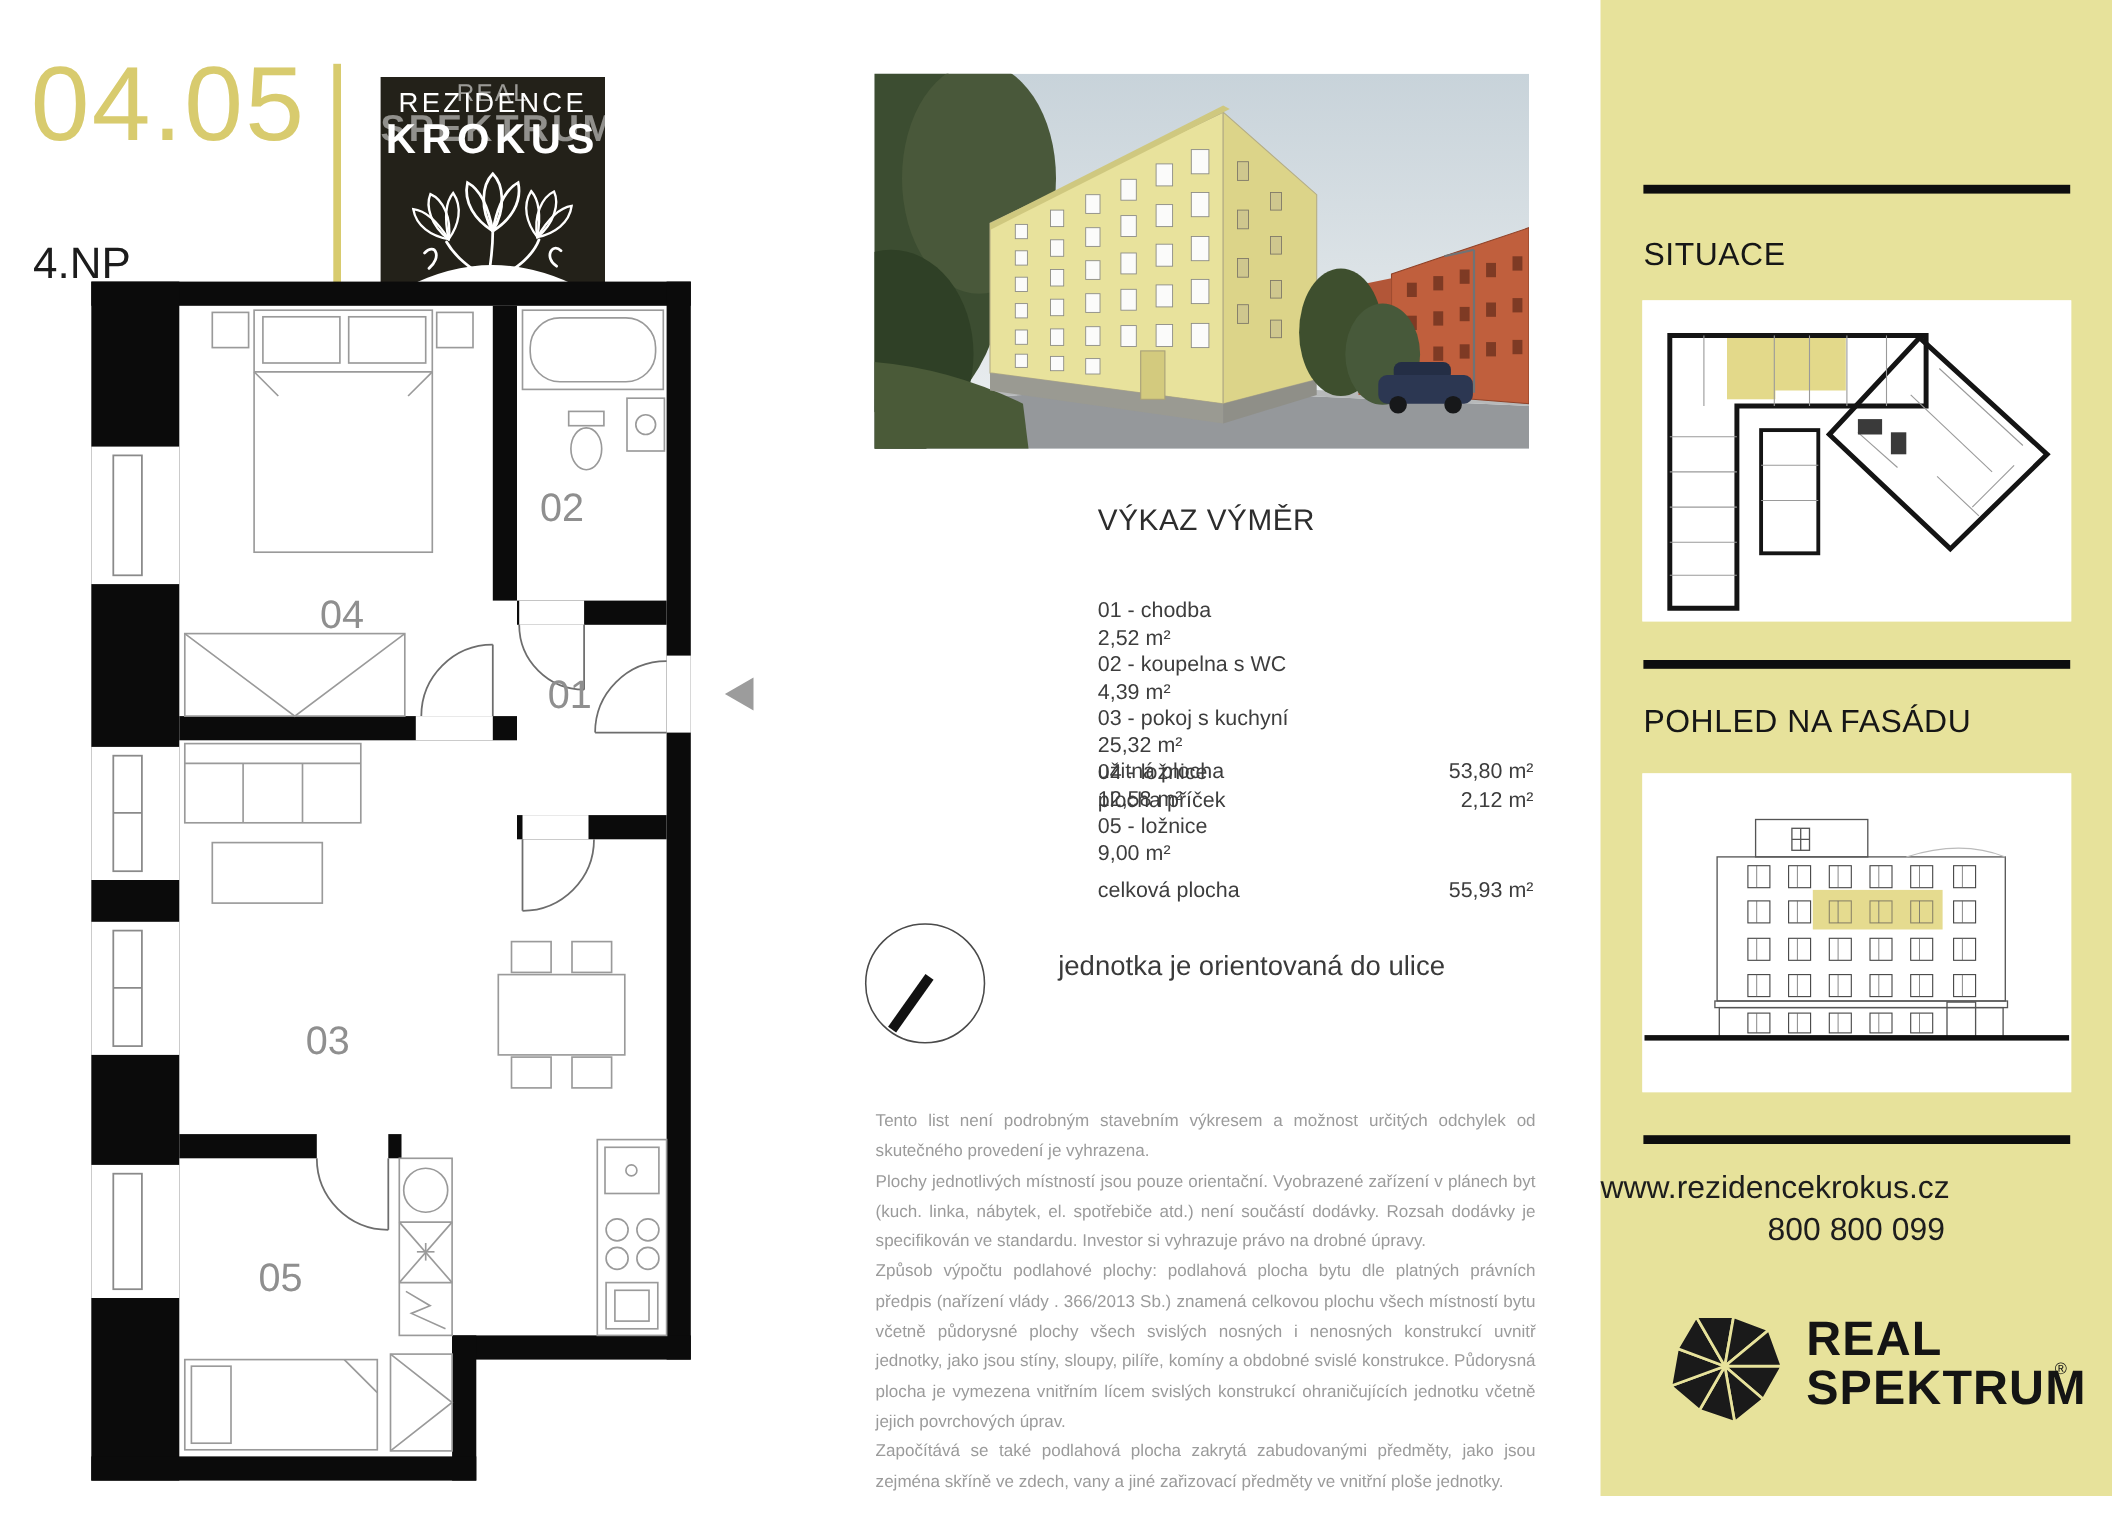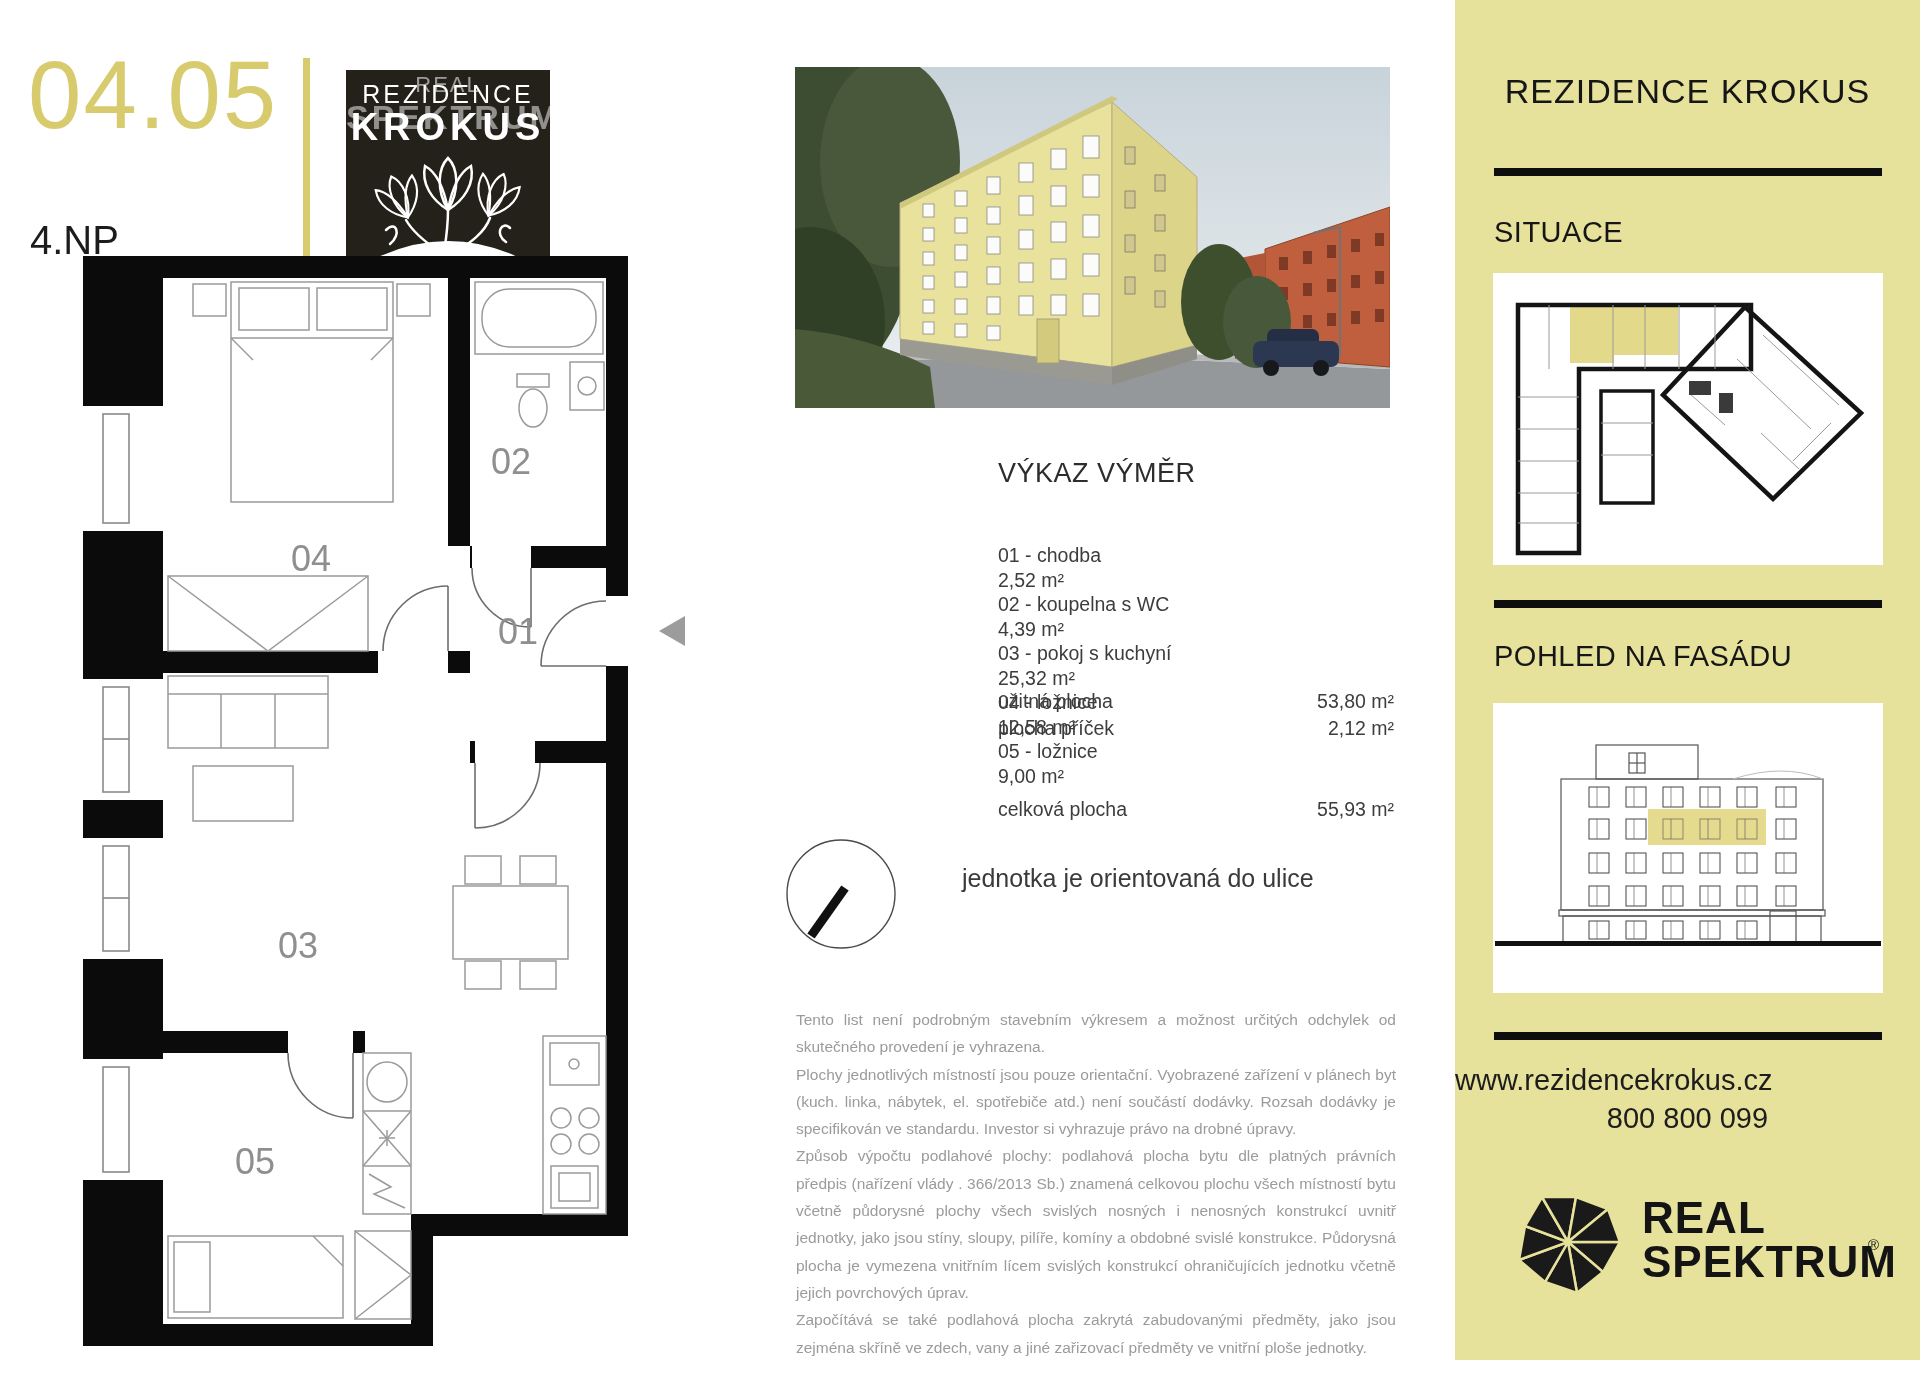--- a/index.html
+++ b/index.html
@@ -394,21 +394,20 @@
 
   <div class="abs disclaimer">
     <p>Tento list není podrobným stavebním výkresem a možnost určitých odchylek od skutečného provedení je vyhrazena.</p>
     <p>Plochy jednotlivých místností jsou pouze orientační. Vyobrazené zařízení v plánech byt (kuch. linka, nábytek, el. spotřebiče atd.) není součástí dodávky. Rozsah dodávky je specifikován ve standardu. Investor si vyhrazuje právo na drobné úpravy.</p>
     <p>Způsob výpočtu podlahové plochy: podlahová plocha bytu dle platných právních předpis (nařízení vlády . 366/2013 Sb.) znamená celkovou plochu všech místností bytu včetně půdorysné plochy všech svislých nosných i nenosných konstrukcí uvnitř jednotky, jako jsou stíny, sloupy, pilíře, komíny a obdobné svislé konstrukce. Půdorysná plocha je vymezena vnitřním lícem svislých konstrukcí ohraničujících jednotku včetně jejich povrchových úprav.</p>
     <p>Započítává se také podlahová plocha zakrytá zabudovanými předměty, jako jsou zejména skříně ve zdech, vany a jiné zařizovací předměty ve vnitřní ploše jednotky.</p>
   </div>
 
   <div class="abs sidebar" style="background:#e7e29b;"></div>
 
-  <div class="abs sb-title">REZIDENCE KROKUS</div>
   <div class="abs sb-divider" style="top:168px;"></div>
 
   <div class="abs sb-h" style="top:216px;">SITUACE</div>
   <div class="abs sb-box" style="top:273px;height:292px;">
     <svg width="390" height="292" viewBox="0 0 390 292">
       <rect x="0" y="0" width="390" height="292" fill="#ffffff"></rect>
       <rect x="77" y="32" width="108" height="50" fill="#e3d98a"></rect>
       <rect x="77" y="60" width="44" height="30" fill="#e3d98a"></rect>
       <g stroke="#141414" stroke-width="4.5" fill="none">
         <path d="M25,32 H258 V96 H86 V280 H25 Z"></path>

